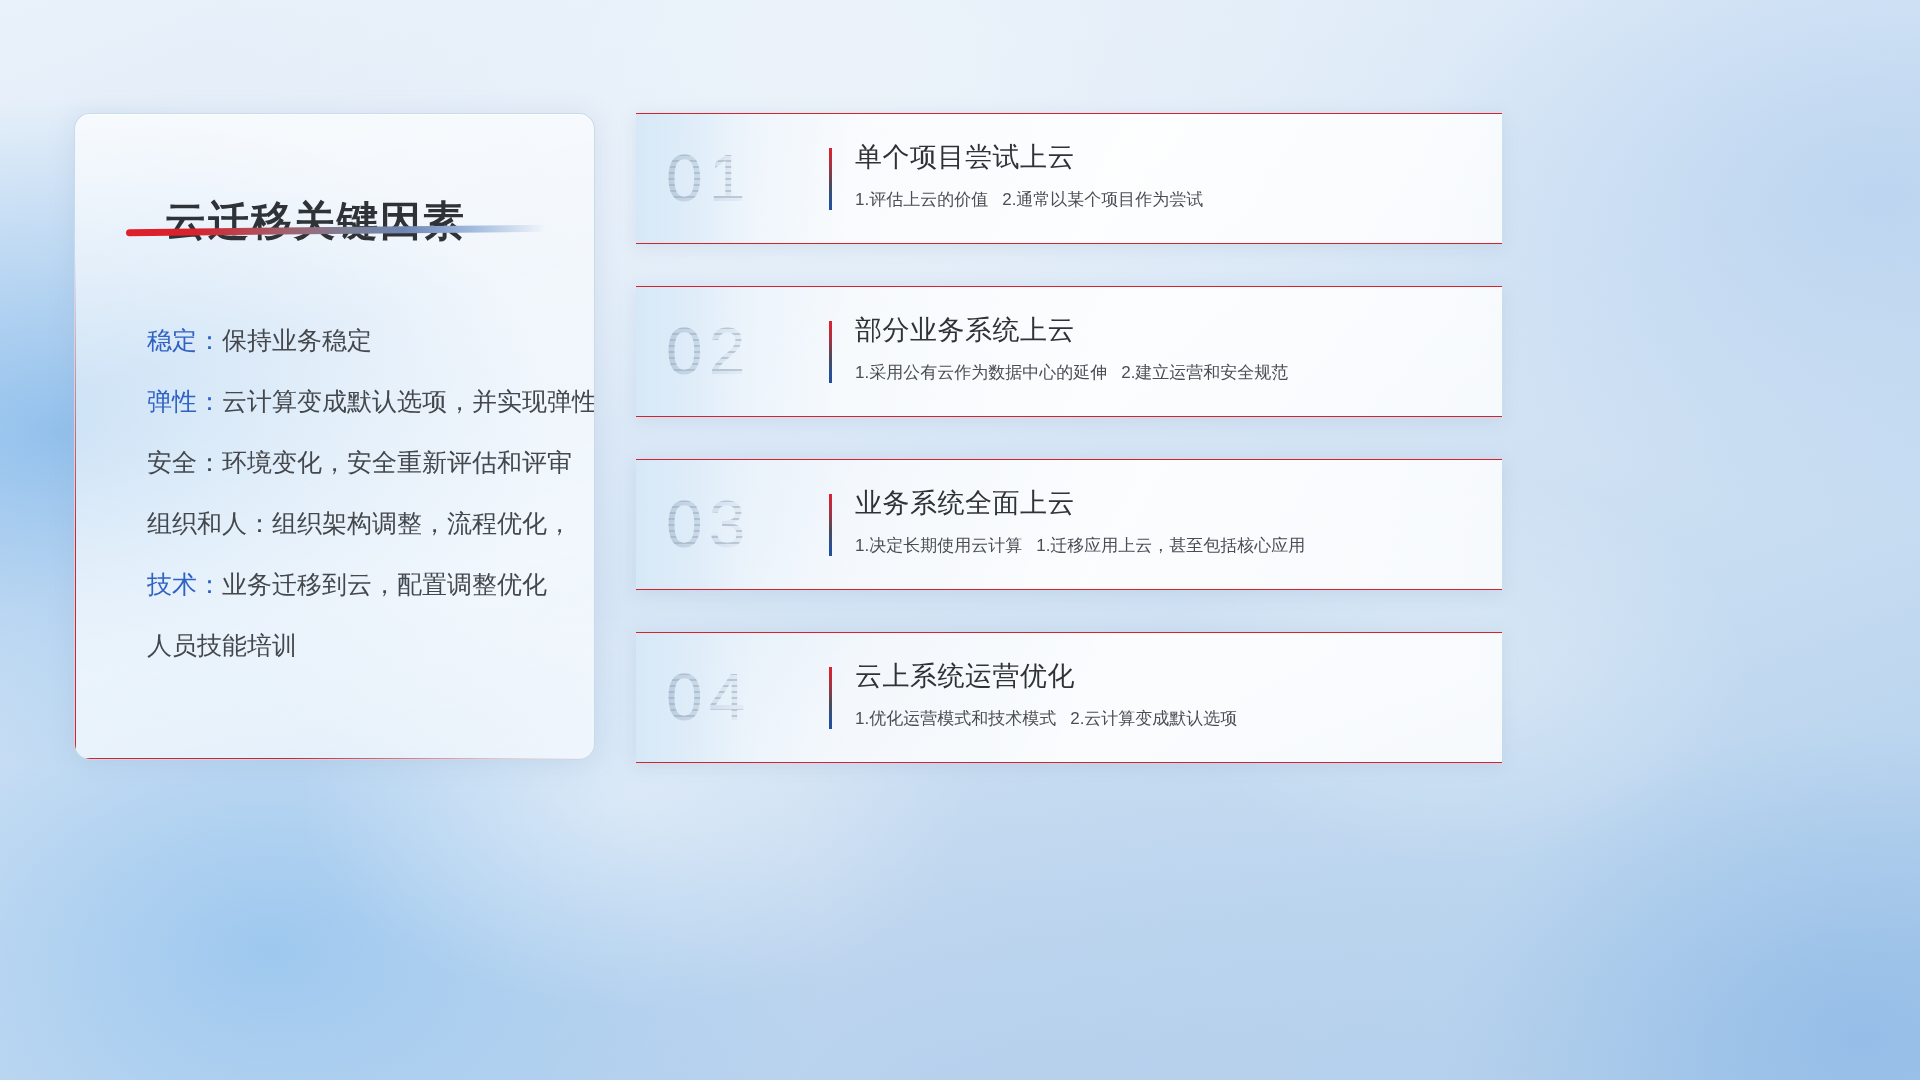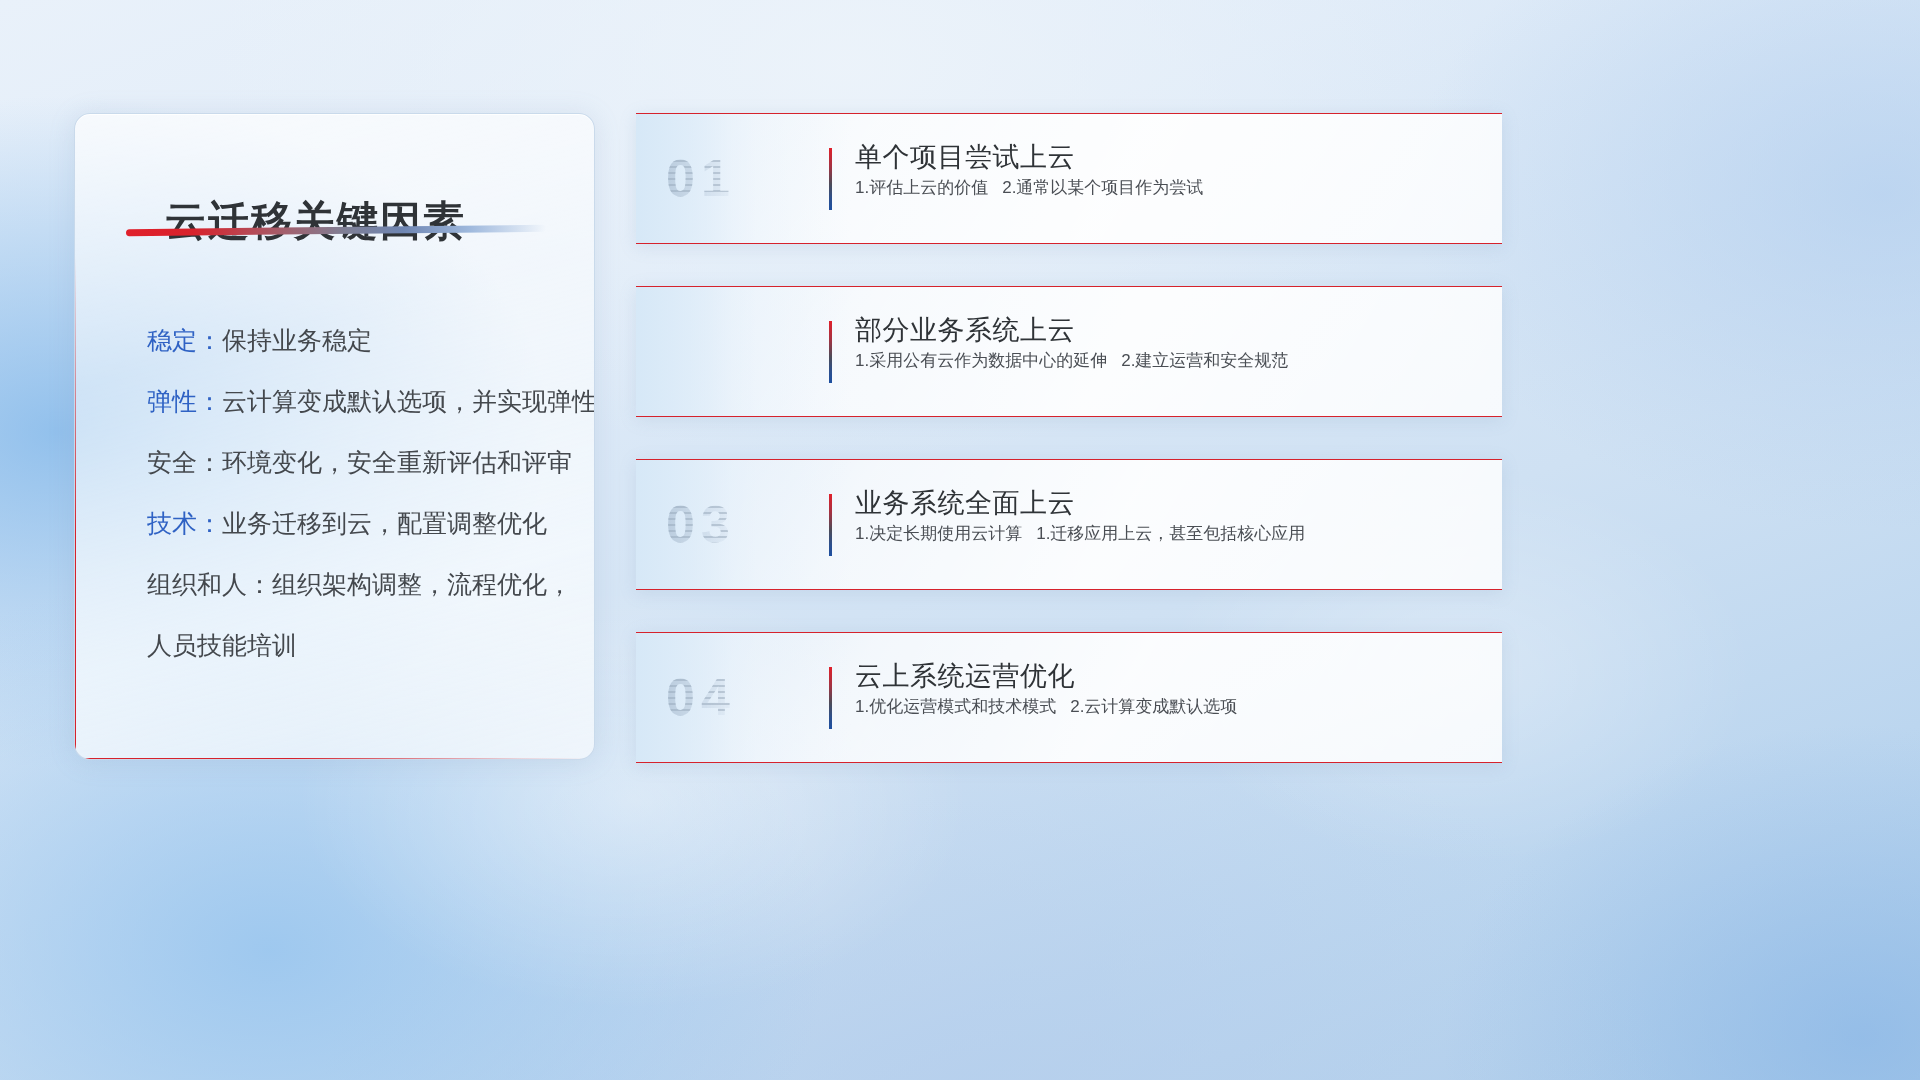--- a/index.html
+++ b/index.html
@@ -81,41 +81,42 @@
     background:linear-gradient(90deg,rgba(214,232,247,0.95) 0%,rgba(232,242,251,0.55) 45%,rgba(255,255,255,0) 100%);
     pointer-events:none;
   }
   .card .border-fade{
     position:absolute;left:0;top:-2px;bottom:-2px;width:120px;
     background:linear-gradient(90deg,rgba(221,235,248,1) 0%,rgba(221,235,248,0.55) 60%,rgba(221,235,248,0) 100%);
     pointer-events:none;
   }
   .card-num{
     position:absolute;left:30px;top:16px;
-    font-size:52px;font-weight:700;letter-spacing:6px;
+    font-size:66px;font-weight:400;letter-spacing:6px;
     color:#9fb4c9;opacity:0.55;
     line-height:96px;
     -webkit-background-clip:text;background-clip:text;color:transparent;
     background-image:
       repeating-linear-gradient(180deg,
         rgba(108,128,150,0.62) 0px, rgba(108,128,150,0.62) 2px,
         rgba(255,255,255,0) 2px, rgba(255,255,255,0) 6px),
       linear-gradient(90deg, rgba(150,170,192,0.85) 0%, rgba(175,192,212,0.55) 60%, rgba(200,214,230,0.25) 100%);
     user-select:none;
   }
   .card-accent{
     position:absolute;left:193px;top:34px;width:2.5px;height:62px;
     background:linear-gradient(180deg,#e0202b 0%,#a43242 30%,#4c4b58 58%,#2b4f8e 82%,#1d4fa0 100%);
   }
   .card-body{position:absolute;left:219px;top:24px;right:20px;}
   .card-title{
     font-size:27px;font-weight:400;color:#2f3337;letter-spacing:0.5px;
     line-height:38px;white-space:nowrap;
   }
   .card-desc{
+    margin-top:12px;
     font-size:17px;color:#4a4e54;line-height:24px;white-space:nowrap;
   }
   .card-desc .gap{display:inline-block;width:14px;}
 </style>
 </head>
 <body>
 
 <div id="bg"></div>
 <div id="bg2"></div>
 
@@ -134,25 +135,25 @@
 
     <div class="factor-row">
       <span class="factor-label blue">弹性：</span><span class="factor-text">云计算变成默认选项，并实现弹性</span>
     </div>
 
     <div class="factor-row">
       <span class="factor-label gray">安全：</span><span class="factor-text">环境变化，安全重新评估和评审</span>
     </div>
 
     <div class="factor-row">
+      <span class="factor-label gray">组织和人：</span><span class="factor-text">组织架构调整，流程优化，</span>
+    </div>
+
+    <div class="factor-row">
       <span class="factor-label blue">技术：</span><span class="factor-text">业务迁移到云，配置调整优化</span>
-    </div>
-
-    <div class="factor-row">
-      <span class="factor-label gray">组织和人：</span><span class="factor-text">组织架构调整，流程优化，</span>
     </div>
 
     <div class="factor-row">
       <span class="factor-label gray"></span><span class="factor-text">人员技能培训</span>
     </div>
 
   </div>
 </section>
 
 <section id="cards">
@@ -166,20 +167,21 @@
       <div class="card-title">单个项目尝试上云</div>
       <div class="card-desc">
         <span>1.评估上云的价值</span><span class="gap"></span><span>2.通常以某个项目作为尝试</span>
       </div>
     </div>
   </article>
 
   <article class="card">
     <div class="border-fade"></div>
     <div class="fade-left"></div>
+    <div class="card-num">02</div>
     <div class="card-accent"></div>
     <div class="card-body">
       <div class="card-title">部分业务系统上云</div>
       <div class="card-desc">
         <span>1.采用公有云作为数据中心的延伸</span><span class="gap"></span><span>2.建立运营和安全规范</span>
       </div>
     </div>
   </article>
 
   <article class="card">

